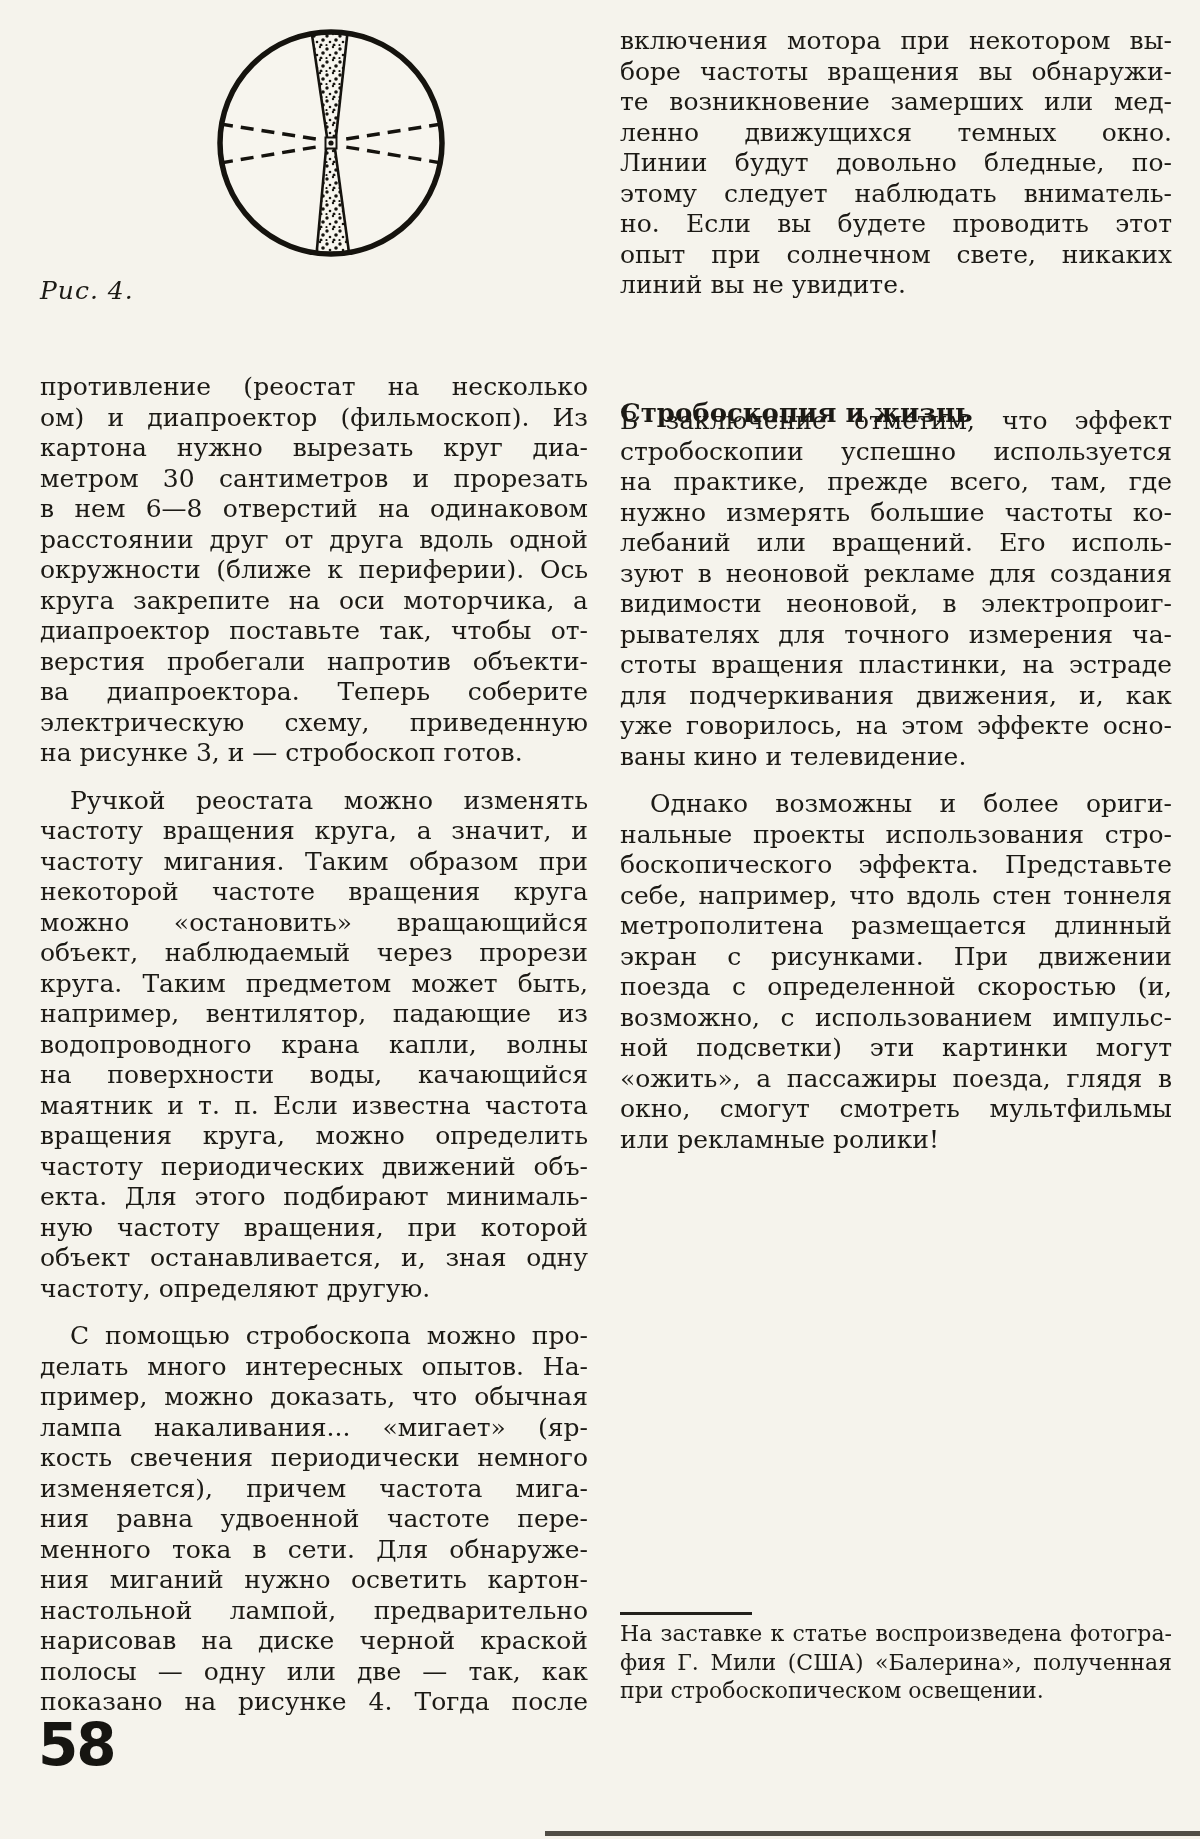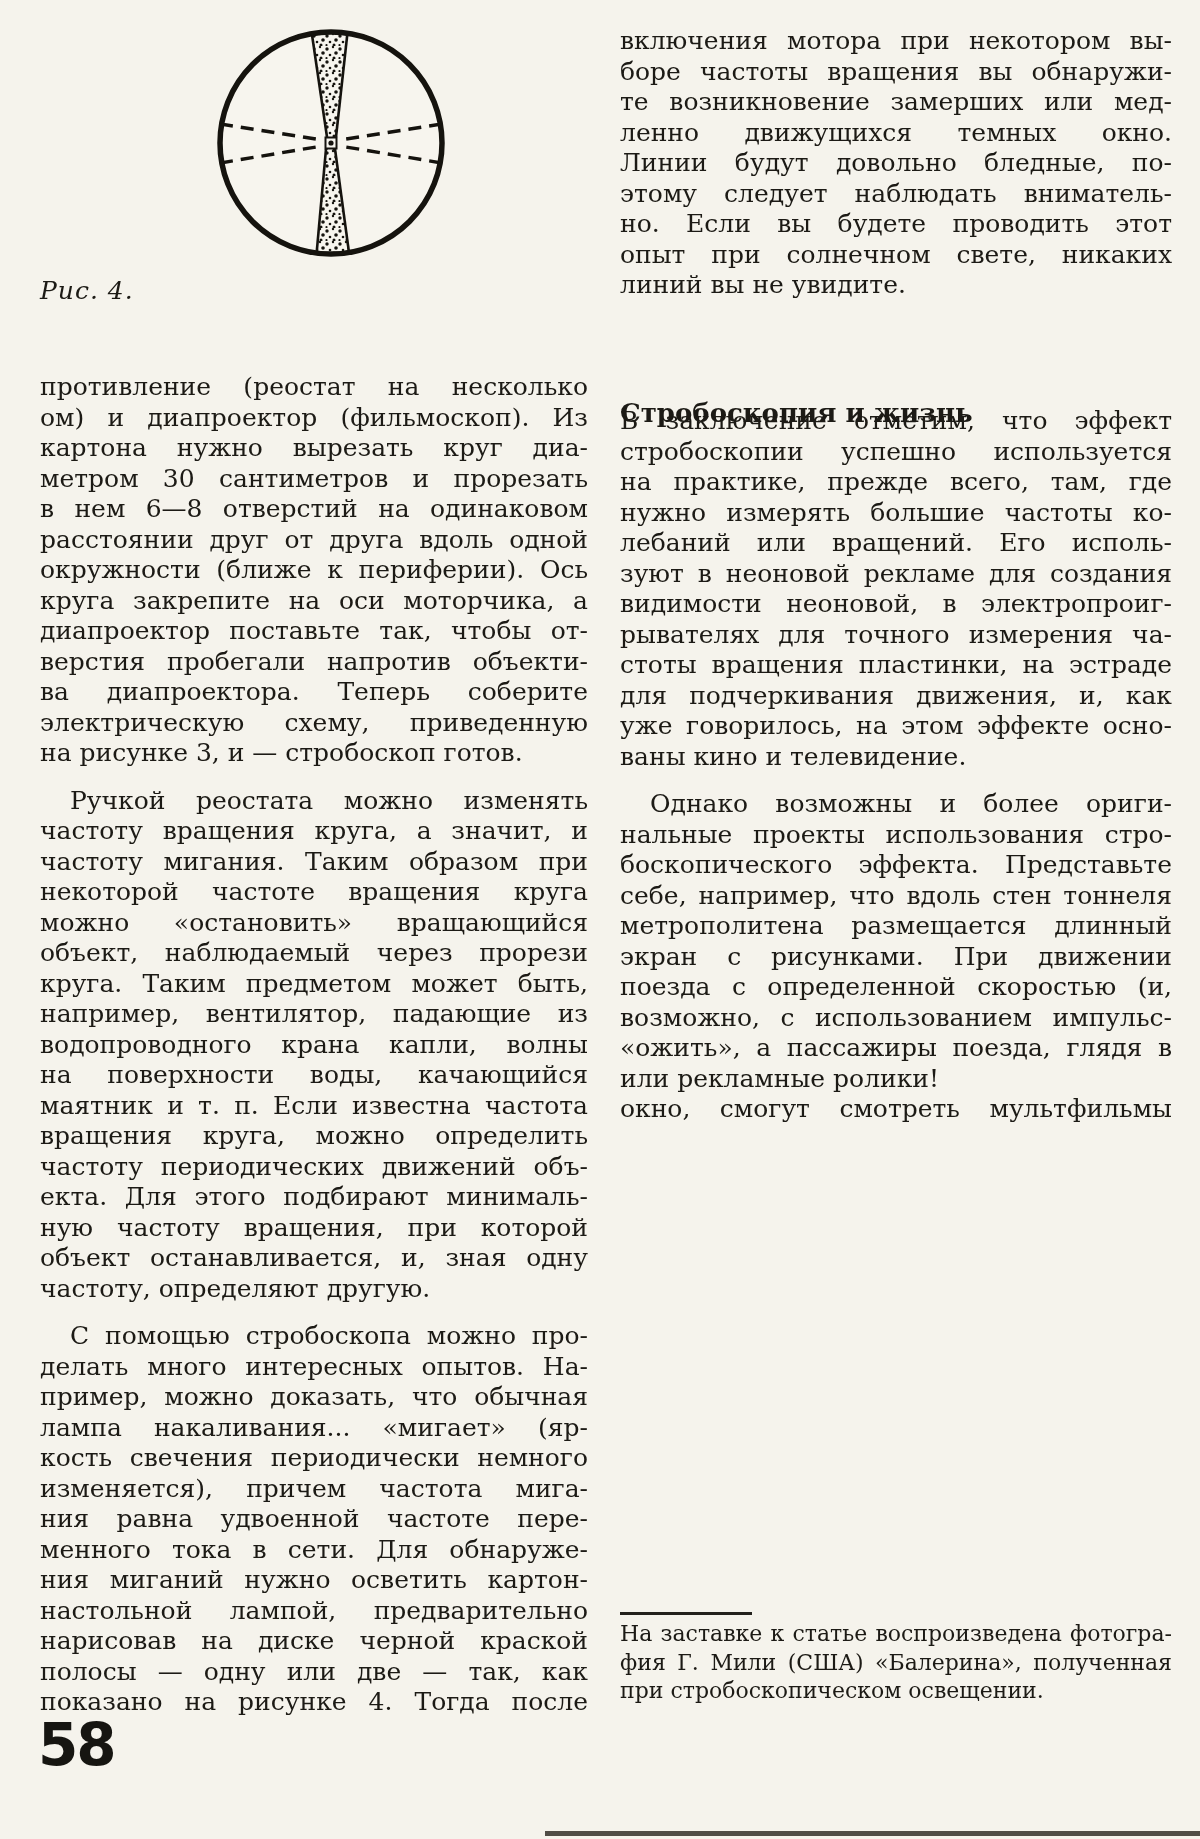--- a/index.html
+++ b/index.html
@@ -181,23 +181,24 @@
     </div>
     <div class="para indent">
       <div class="line">Однако возможны и более ориги-</div>
       <div class="line">нальные проекты использования стро-</div>
       <div class="line">боскопического эффекта. Представьте</div>
       <div class="line">себе, например, что вдоль стен тоннеля</div>
       <div class="line">метрополитена размещается длинный</div>
       <div class="line">экран с рисунками. При движении</div>
       <div class="line">поезда с определенной скоростью (и,</div>
       <div class="line">возможно, с использованием импульс-</div>
+      <div class="line">ной подсветки) эти картинки могут</div>
       <div class="line">«ожить», а пассажиры поезда, глядя в</div>
+      <div class="line">окно, смогут смотреть мультфильмы</div>
       <div class="line endline">или рекламные ролики!</div>
-      <div class="line">окно, смогут смотреть мультфильмы</div>
     </div>
   </div>
 
 <div id="footnote-rule"></div>
 
 <div id="footnote" class="textblock">
     <div class="para">
       <div class="line">На заставке к статье воспроизведена фотогра-</div>
       <div class="line">фия Г. Мили (США) «Балерина», полученная</div>
       <div class="line endline">при стробоскопическом освещении.</div>

